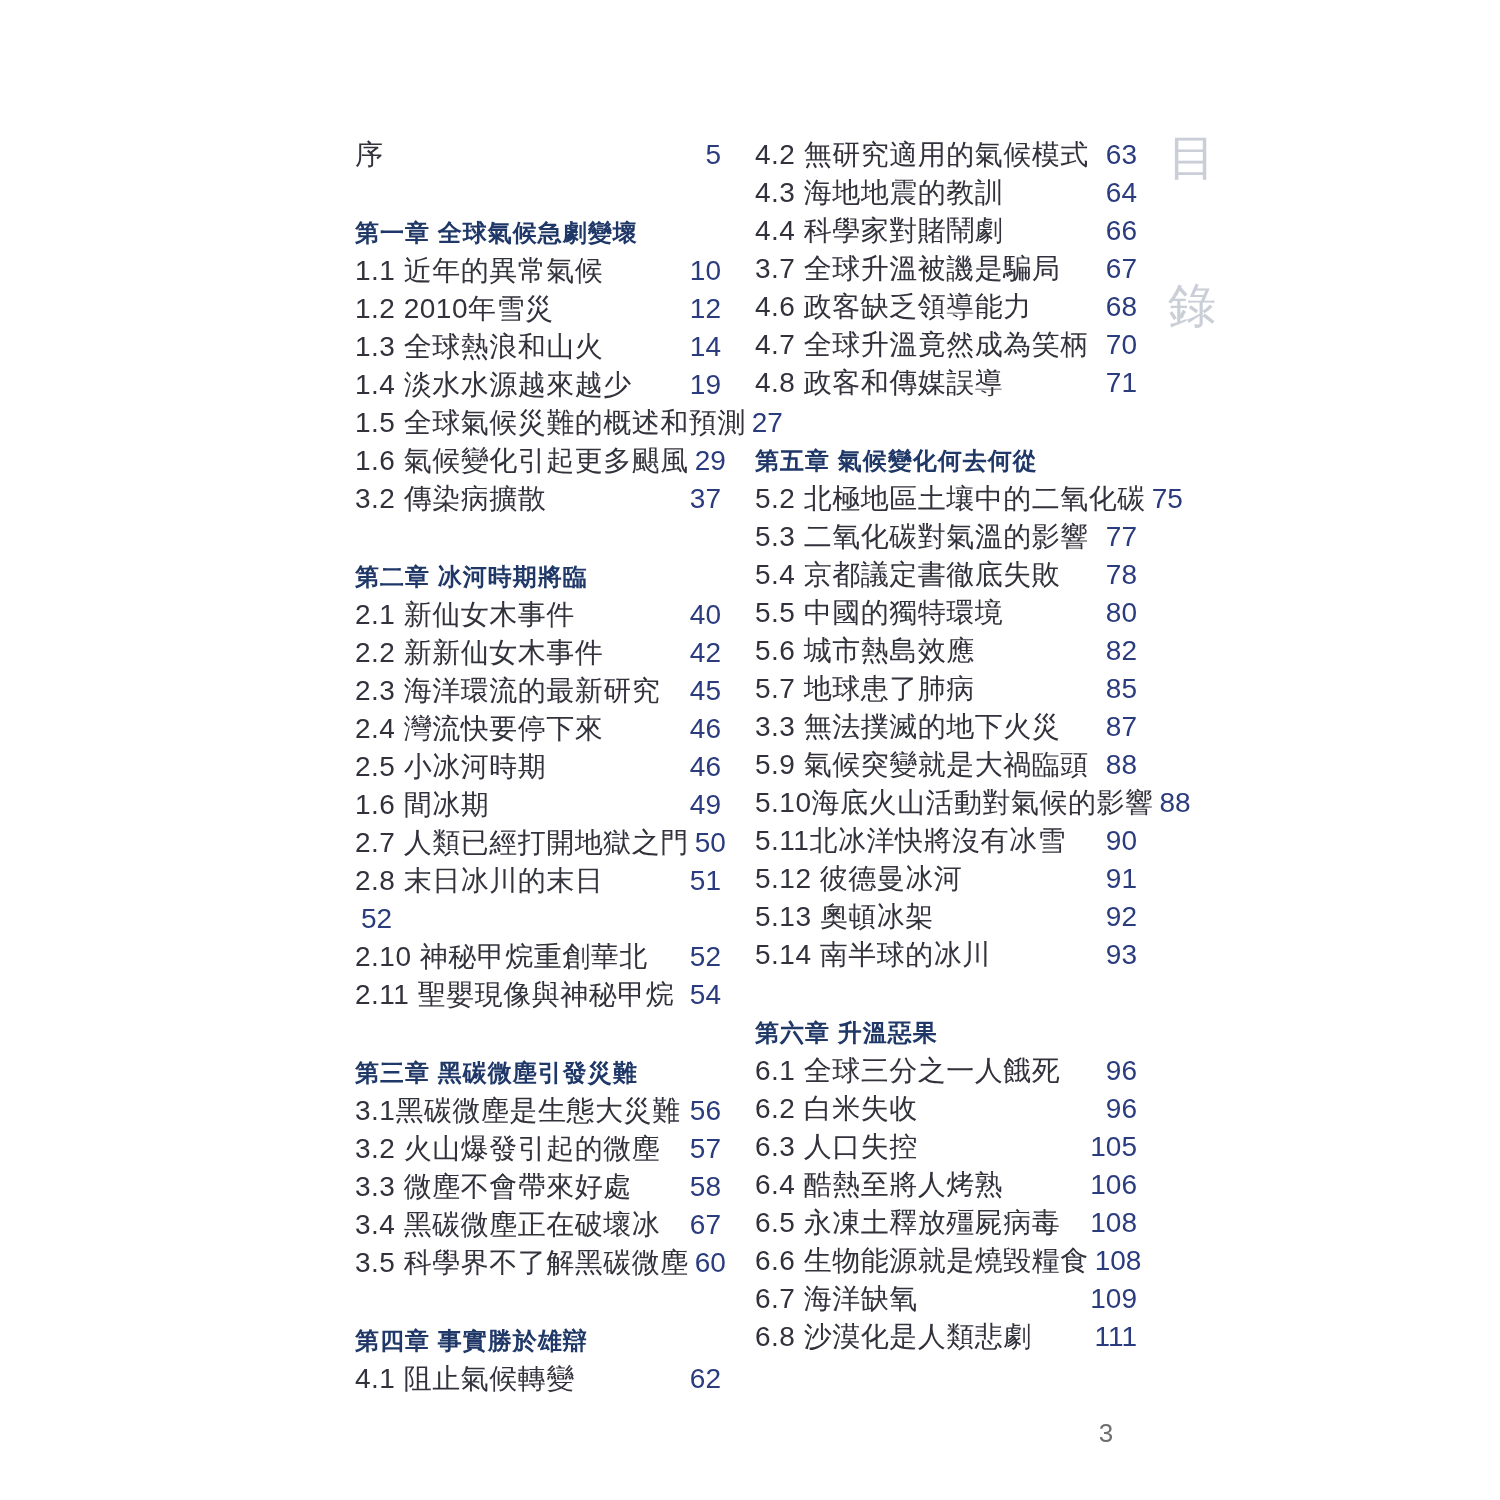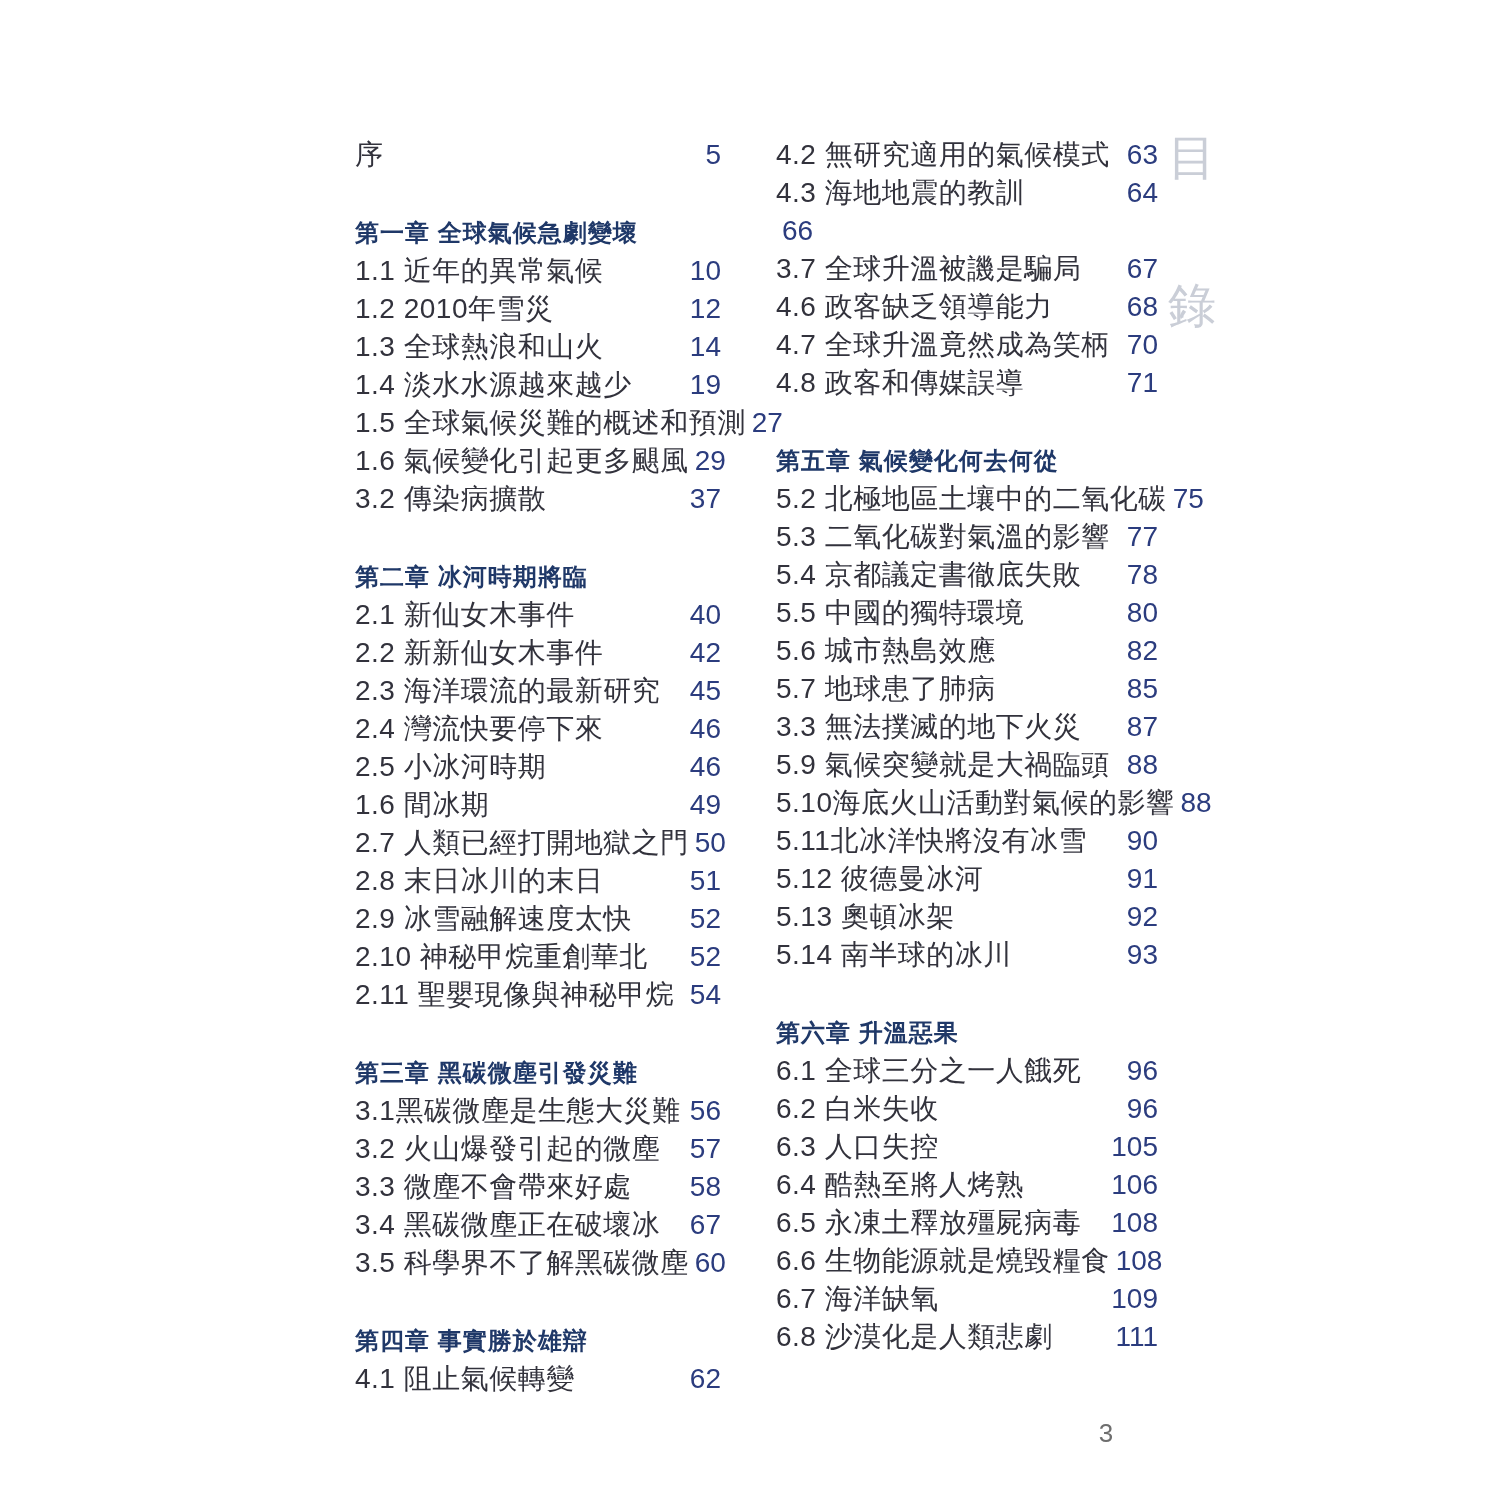--- a/index.html
+++ b/index.html
@@ -21,21 +21,21 @@
     height: 1500px;
     background: var(--bg-color);
     font-family: "Liberation Sans", "DejaVu Sans", sans-serif;
     overflow: hidden;
   }
   .toc-column {
     position: absolute;
     top: 136px;
   }
   .toc-column.left  { left: 355px; width: 366px; }
-  .toc-column.right { left: 776px; width: 382px; }
+  .toc-column.right { left: 755px; width: 382px; }
 
   .toc-block { margin-top: 40px; }
   .toc-block:first-child { margin-top: 0; }
 
   .chapter-heading {
     font-size: 24px;
     line-height: 38px;
     height: 38px;
     font-weight: bold;
     color: var(--chapter-color);
@@ -151,21 +151,20 @@
         </div>
         <div class="toc-entry">
           <span class="entry-title">2.7 人類已經打開地獄之門</span>
           <span class="entry-page">50</span>
         </div>
         <div class="toc-entry">
           <span class="entry-title">2.8 末日冰川的末日</span>
           <span class="entry-page">51</span>
         </div>
         <div class="toc-entry">
-          <span class="entry-title">2.9 冰雪融解速度太快</span>
           <span class="entry-page">52</span>
         </div>
         <div class="toc-entry">
           <span class="entry-title">2.10 神秘甲烷重創華北</span>
           <span class="entry-page">52</span>
         </div>
         <div class="toc-entry">
           <span class="entry-title">2.11 聖嬰現像與神秘甲烷</span>
           <span class="entry-page">54</span>
         </div>
@@ -205,20 +204,21 @@
       <div class="toc-block">
         <div class="toc-entry">
           <span class="entry-title">4.2 無研究適用的氣候模式</span>
           <span class="entry-page">63</span>
         </div>
         <div class="toc-entry">
           <span class="entry-title">4.3 海地地震的教訓</span>
           <span class="entry-page">64</span>
         </div>
         <div class="toc-entry">
+          <span class="entry-title">4.4 科學家對賭鬧劇</span>
           <span class="entry-page">66</span>
         </div>
         <div class="toc-entry">
           <span class="entry-title">3.7 全球升溫被譏是騙局</span>
           <span class="entry-page">67</span>
         </div>
         <div class="toc-entry">
           <span class="entry-title">4.6 政客缺乏領導能力</span>
           <span class="entry-page">68</span>
         </div>

